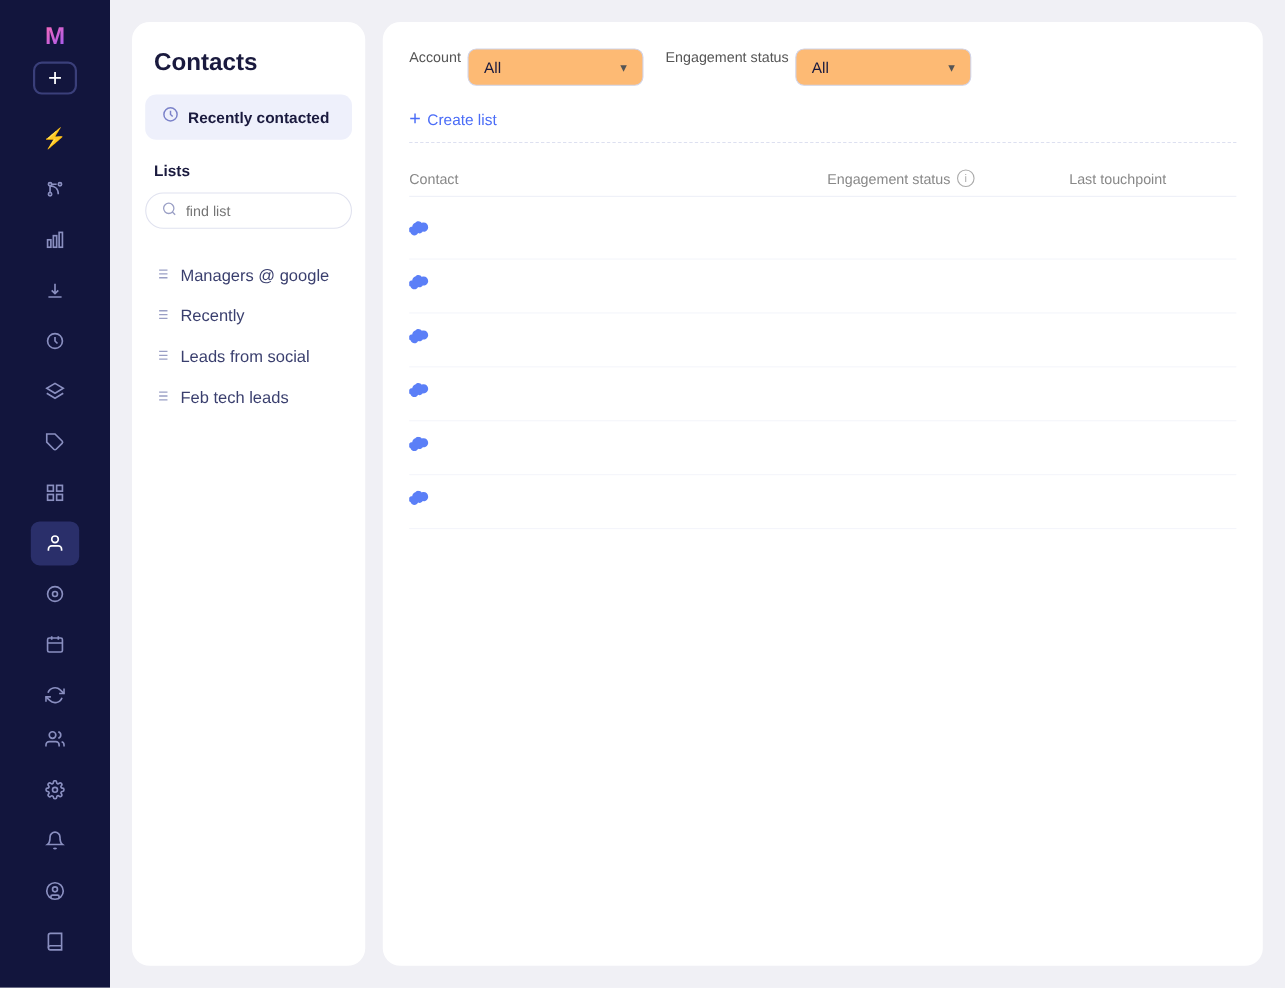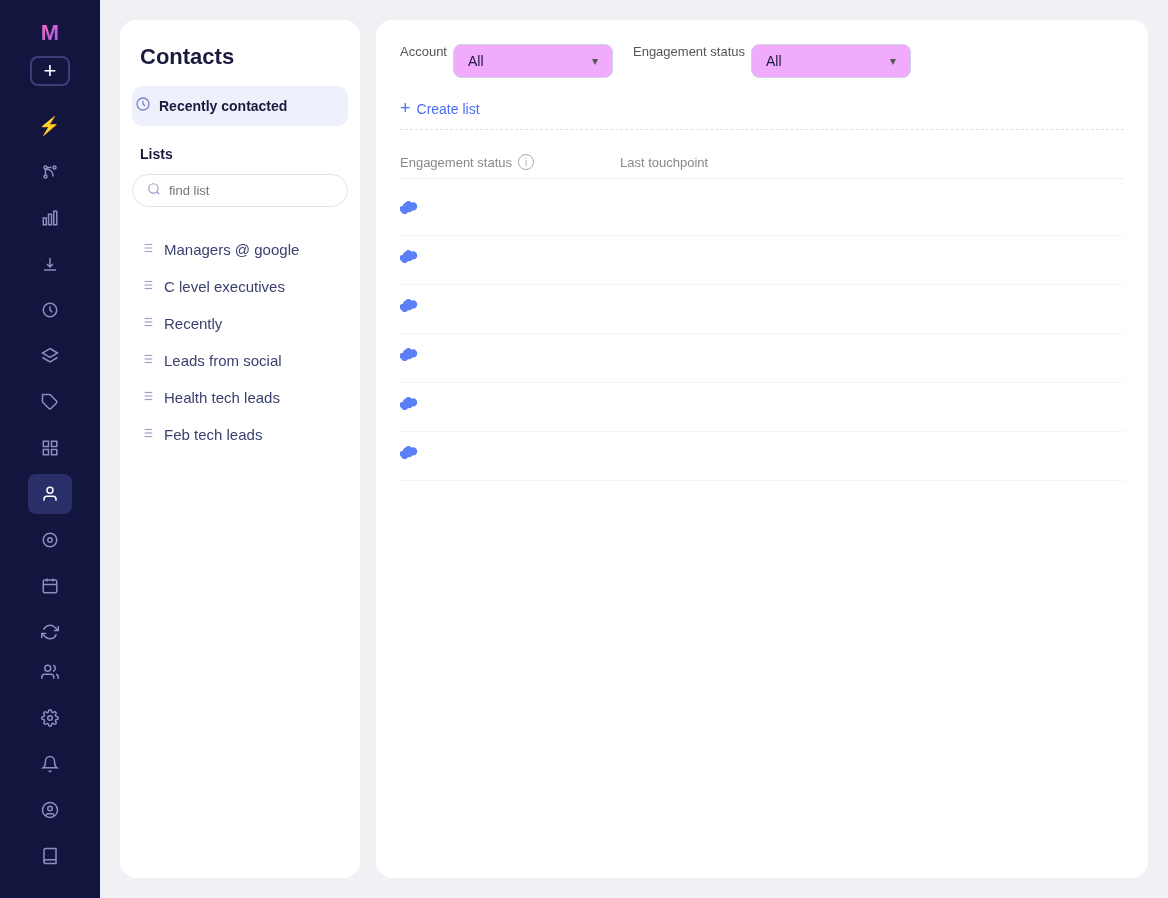--- a/index.html
+++ b/index.html
@@ -79,38 +79,38 @@
     .main-area {
       flex: 1;
       display: flex;
       background: #f0f0f5;
       padding: 20px;
       gap: 16px;
     }
 
     
     .sidebar {
-      width: 240px;
+      width: 212px;
       background: #fff;
       border-radius: 16px;
       padding: 24px 0;
       flex-shrink: 0;
       overflow-y: auto;
     }
     .sidebar-title {
       font-size: 22px;
       font-weight: 700;
       color: #1a1a3e;
       padding: 0 20px 16px;
     }
     .recently-contacted {
       display: flex;
       align-items: center;
       gap: 8px;
-      padding: 10px 3px;
+      padding: 10px 15px;
       background: #eef0fb;
       border-radius: 10px;
       margin: 0 12px 20px;
       cursor: pointer;
     }
     .recently-contacted-icon {
       color: #7b82c9;
       font-size: 16px;
     }
     .recently-contacted-label {
@@ -193,21 +193,21 @@
       display: flex;
       align-items: center;
       justify-content: space-between;
       border: 1px solid #d0d3e8;
       border-radius: 8px;
       padding: 8px 14px;
       min-width: 160px;
       font-size: 14px;
       color: #1a1a3e;
       cursor: pointer;
-      background: #f0abfc;
+      background: #fdba74;
     }
     .filter-select-arrow {
       color: #555;
       font-size: 12px;
     }
     .create-list-btn {
       display: flex;
       align-items: center;
       gap: 6px;
       color: #4a6cf7;
@@ -456,33 +456,20 @@
         <span class="list-item-icon">
           <svg width="14" height="14" viewBox="0 0 24 24" fill="none" stroke="#9a9fc5" stroke-width="2">
               <line x1="8" y1="6" x2="21" y2="6"></line>
               <line x1="8" y1="12" x2="21" y2="12"></line>
               <line x1="8" y1="18" x2="21" y2="18"></line>
               <line x1="3" y1="6" x2="3.01" y2="6"></line>
               <line x1="3" y1="12" x2="3.01" y2="12"></line>
               <line x1="3" y1="18" x2="3.01" y2="18"></line>
             </svg>
         </span>
-        <span class="list-item-label">C level executives</span>
-      </div>
-      <div class="list-item">
-        <span class="list-item-icon">
-          <svg width="14" height="14" viewBox="0 0 24 24" fill="none" stroke="#9a9fc5" stroke-width="2">
-              <line x1="8" y1="6" x2="21" y2="6"></line>
-              <line x1="8" y1="12" x2="21" y2="12"></line>
-              <line x1="8" y1="18" x2="21" y2="18"></line>
-              <line x1="3" y1="6" x2="3.01" y2="6"></line>
-              <line x1="3" y1="12" x2="3.01" y2="12"></line>
-              <line x1="3" y1="18" x2="3.01" y2="18"></line>
-            </svg>
-        </span>
         <span class="list-item-label">Recently</span>
       </div>
       <div class="list-item">
         <span class="list-item-icon">
           <svg width="14" height="14" viewBox="0 0 24 24" fill="none" stroke="#9a9fc5" stroke-width="2">
               <line x1="8" y1="6" x2="21" y2="6"></line>
               <line x1="8" y1="12" x2="21" y2="12"></line>
               <line x1="8" y1="18" x2="21" y2="18"></line>
               <line x1="3" y1="6" x2="3.01" y2="6"></line>
               <line x1="3" y1="12" x2="3.01" y2="12"></line>
@@ -495,33 +482,20 @@
         <span class="list-item-icon">
           <svg width="14" height="14" viewBox="0 0 24 24" fill="none" stroke="#9a9fc5" stroke-width="2">
               <line x1="8" y1="6" x2="21" y2="6"></line>
               <line x1="8" y1="12" x2="21" y2="12"></line>
               <line x1="8" y1="18" x2="21" y2="18"></line>
               <line x1="3" y1="6" x2="3.01" y2="6"></line>
               <line x1="3" y1="12" x2="3.01" y2="12"></line>
               <line x1="3" y1="18" x2="3.01" y2="18"></line>
             </svg>
         </span>
-        <span class="list-item-label">Health tech leads</span>
-      </div>
-      <div class="list-item">
-        <span class="list-item-icon">
-          <svg width="14" height="14" viewBox="0 0 24 24" fill="none" stroke="#9a9fc5" stroke-width="2">
-              <line x1="8" y1="6" x2="21" y2="6"></line>
-              <line x1="8" y1="12" x2="21" y2="12"></line>
-              <line x1="8" y1="18" x2="21" y2="18"></line>
-              <line x1="3" y1="6" x2="3.01" y2="6"></line>
-              <line x1="3" y1="12" x2="3.01" y2="12"></line>
-              <line x1="3" y1="18" x2="3.01" y2="18"></line>
-            </svg>
-        </span>
         <span class="list-item-label">Feb tech leads</span>
       </div>
     </div>
   </div>
 
   <div class="content">
     <div class="filters-row">
       <div class="filter-group">
         <span class="filter-label">Account</span>
         <div class="filter-select">
@@ -539,20 +513,21 @@
     </div>
 
     <div class="create-list-btn">
       <span class="create-list-btn-plus">+</span>
       <span>Create list</span>
     </div>
 
     <hr class="divider">
 
     <div class="table-header">
+      <div class="col-contact">Contact</div>
       <div class="col-engagement">
         <span>Engagement status</span>
         <div class="col-info-icon">i</div>
       </div>
       <div class="col-touchpoint">Last touchpoint</div>
     </div>
 
     <div class="table-row-item">
       <div class="contact-cell">
         <div class="salesforce-icon">

